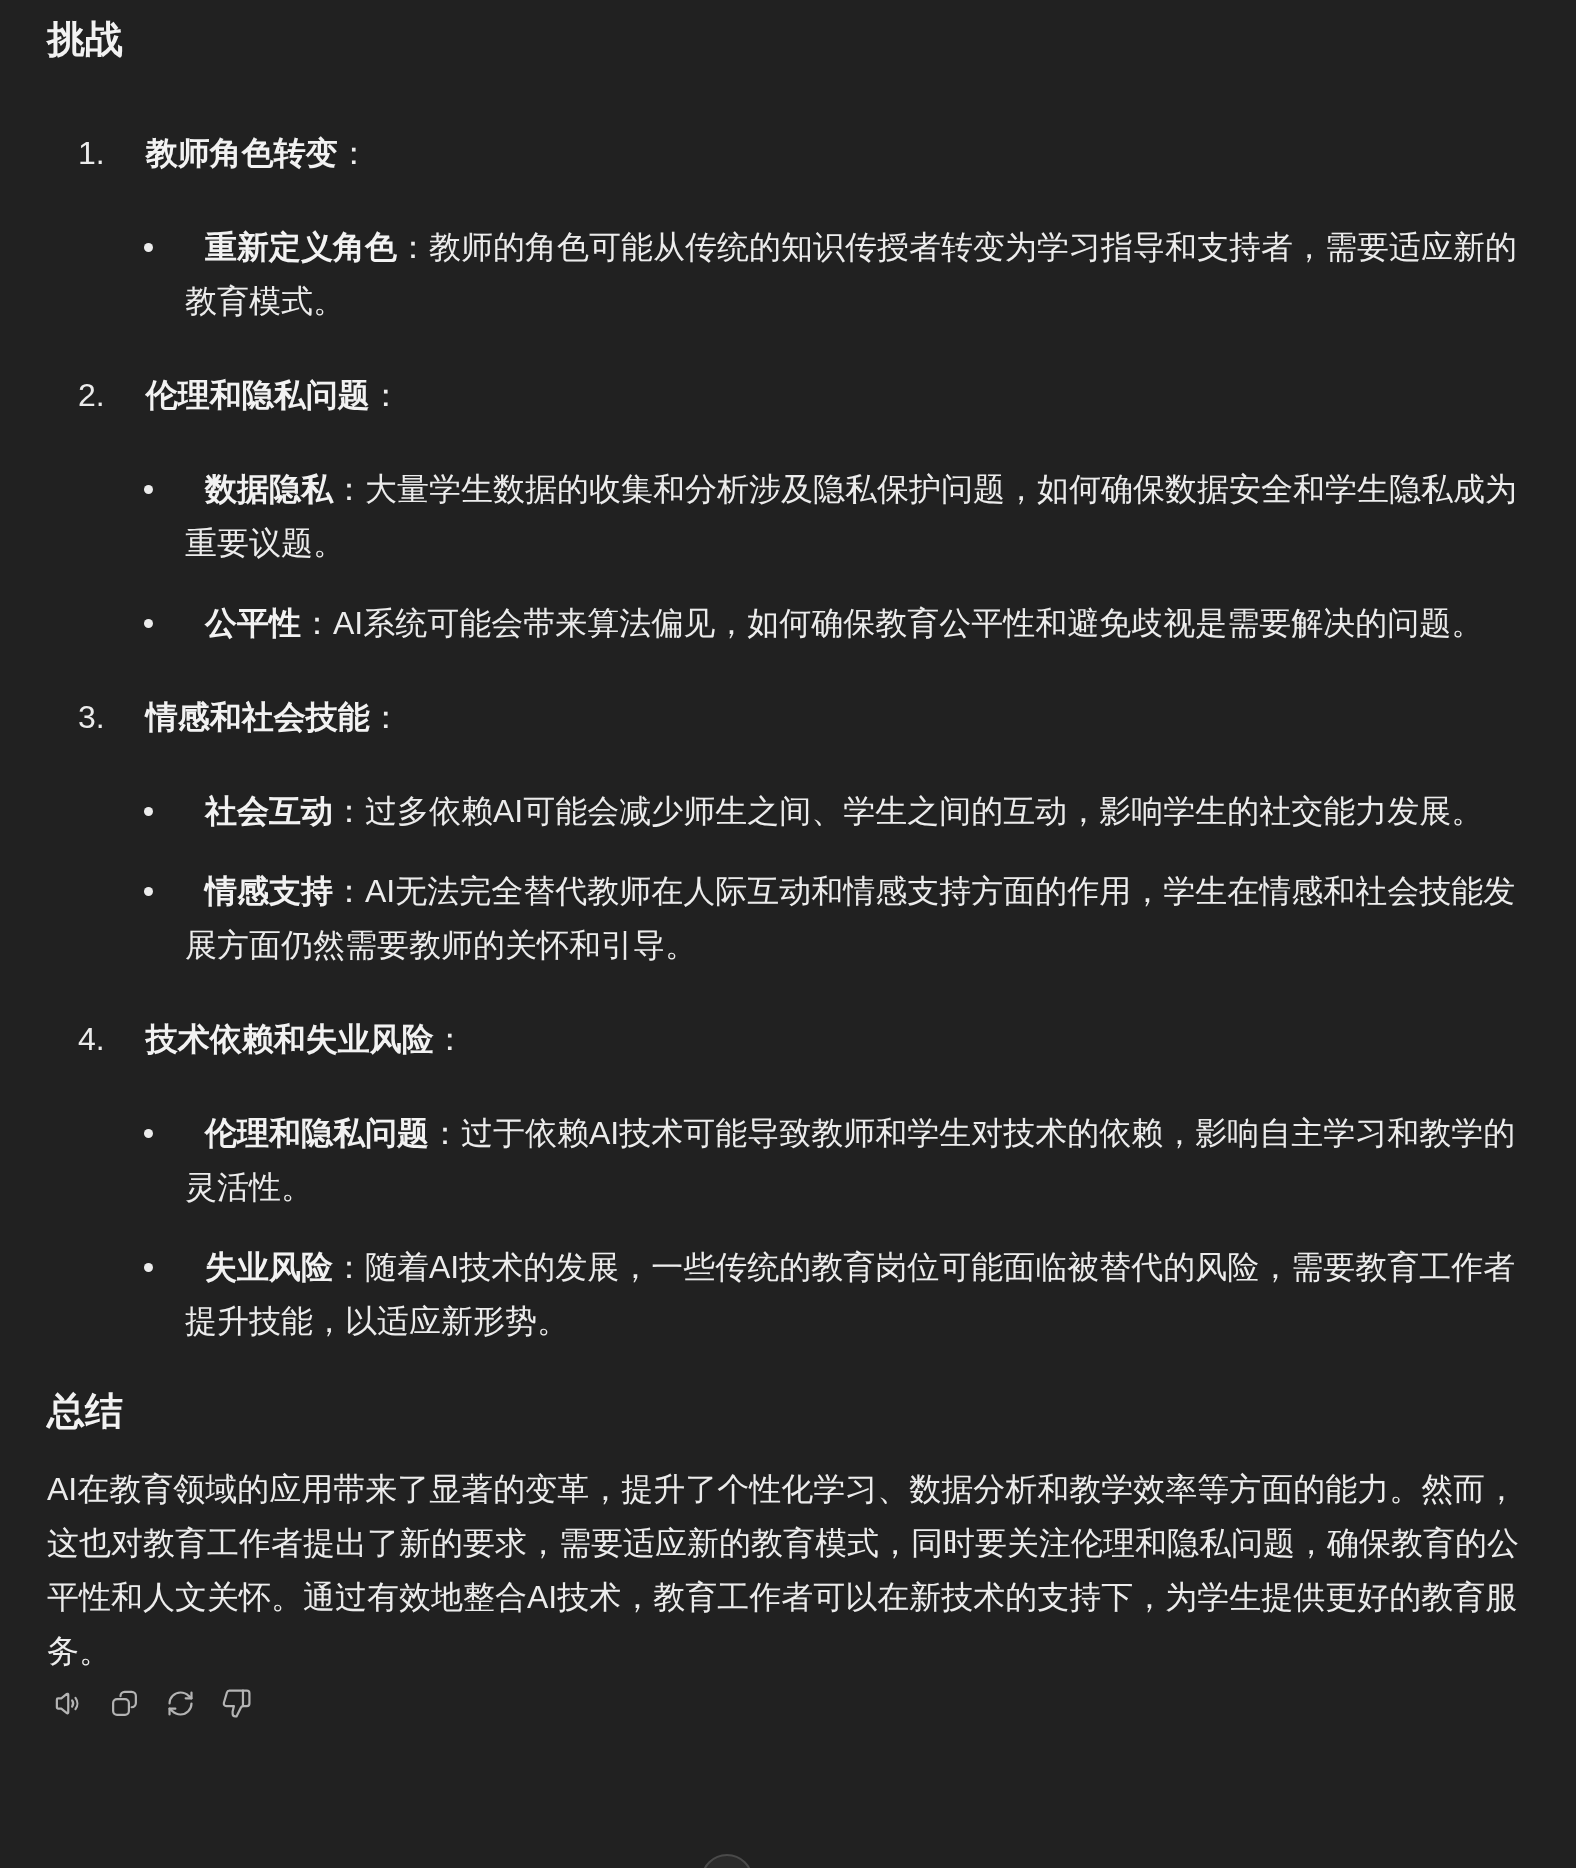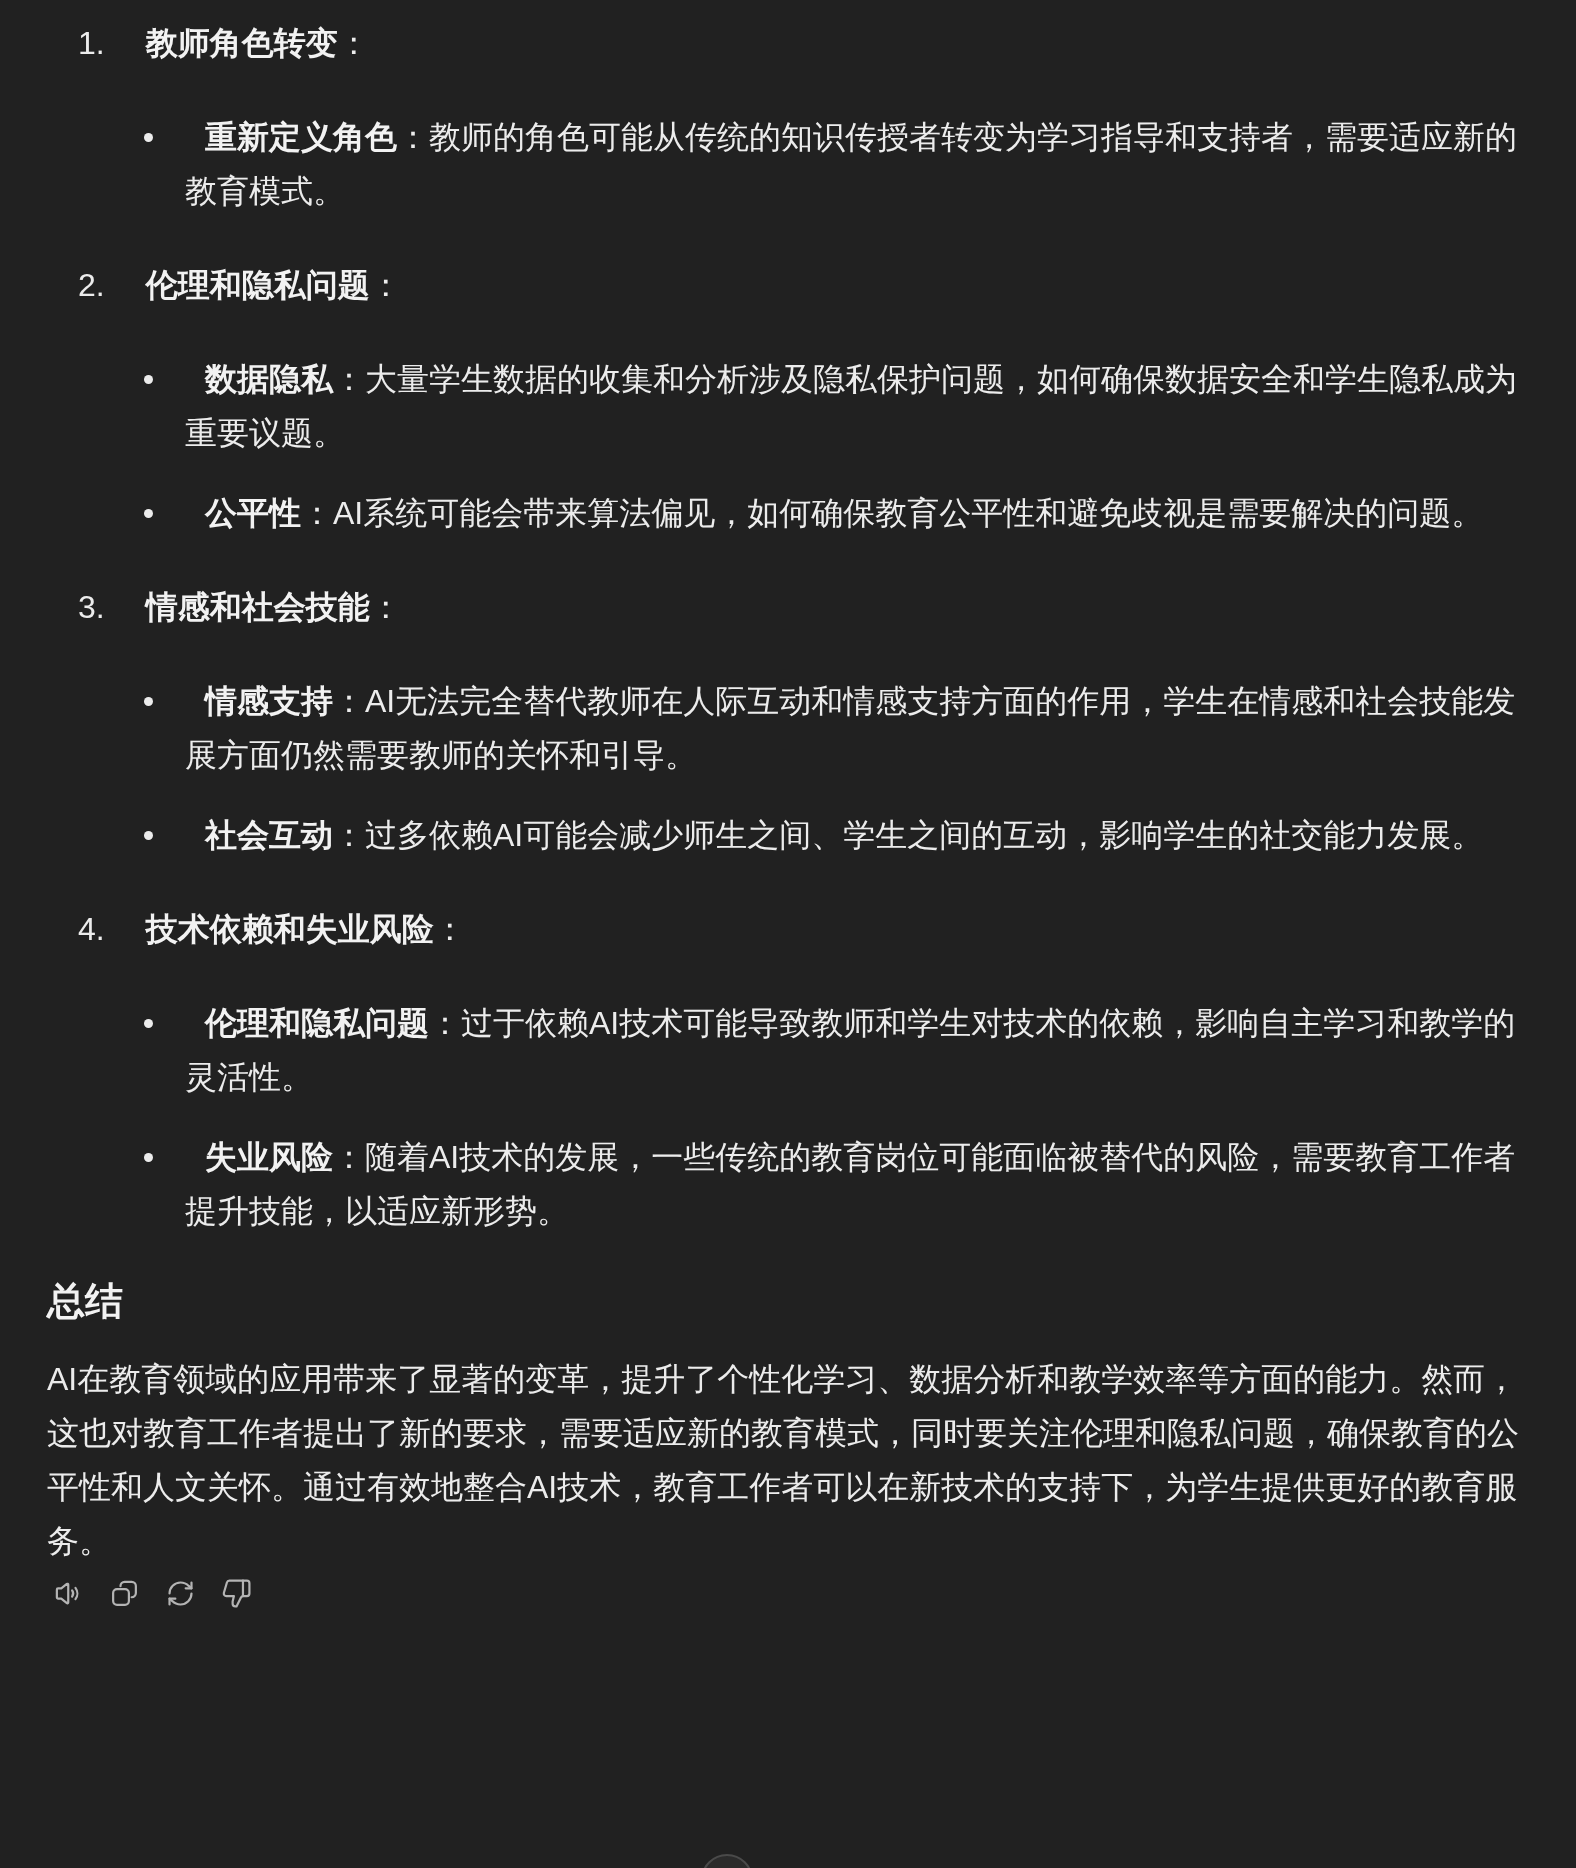--- a/index.html
+++ b/index.html
@@ -76,20 +76,21 @@
     background: #2B2B2B;
     border: 2px solid #4A4A4A;
     cursor: pointer;
   }
 </style>
 </head>
 <body>
 
 <main class="message">
 
+  <h2 class="h h-challenges">挑战</h2>
 
   <ol class="clist">
 
     <li class="citem">
       <div class="trow">
         <span class="num">1.</span>
         <span class="ttl"><strong>教师角色转变</strong><span>：</span></span>
       </div>
       <ul class="blist">
         <li class="bitem">
@@ -117,25 +118,25 @@
     </li>
 
     <li class="citem">
       <div class="trow">
         <span class="num">3.</span>
         <span class="ttl"><strong>情感和社会技能</strong><span>：</span></span>
       </div>
       <ul class="blist">
         <li class="bitem">
           <span class="dot"></span>
-          <p><strong>情感支持</strong><span>：</span><span>AI无法完全替代教师在人际互动和情感支持方面的作用，学生在情感和社会技能发展方面仍然需要教师的关怀和引导。</span></p>
+          <p><strong>社会互动</strong><span>：</span><span>过多依赖AI可能会减少师生之间、学生之间的互动，影响学生的社交能力发展。</span></p>
         </li>
         <li class="bitem">
           <span class="dot"></span>
-          <p><strong>社会互动</strong><span>：</span><span>过多依赖AI可能会减少师生之间、学生之间的互动，影响学生的社交能力发展。</span></p>
+          <p><strong>情感支持</strong><span>：</span><span>AI无法完全替代教师在人际互动和情感支持方面的作用，学生在情感和社会技能发展方面仍然需要教师的关怀和引导。</span></p>
         </li>
       </ul>
     </li>
 
     <li class="citem">
       <div class="trow">
         <span class="num">4.</span>
         <span class="ttl"><strong>技术依赖和失业风险</strong><span>：</span></span>
       </div>
       <ul class="blist">

